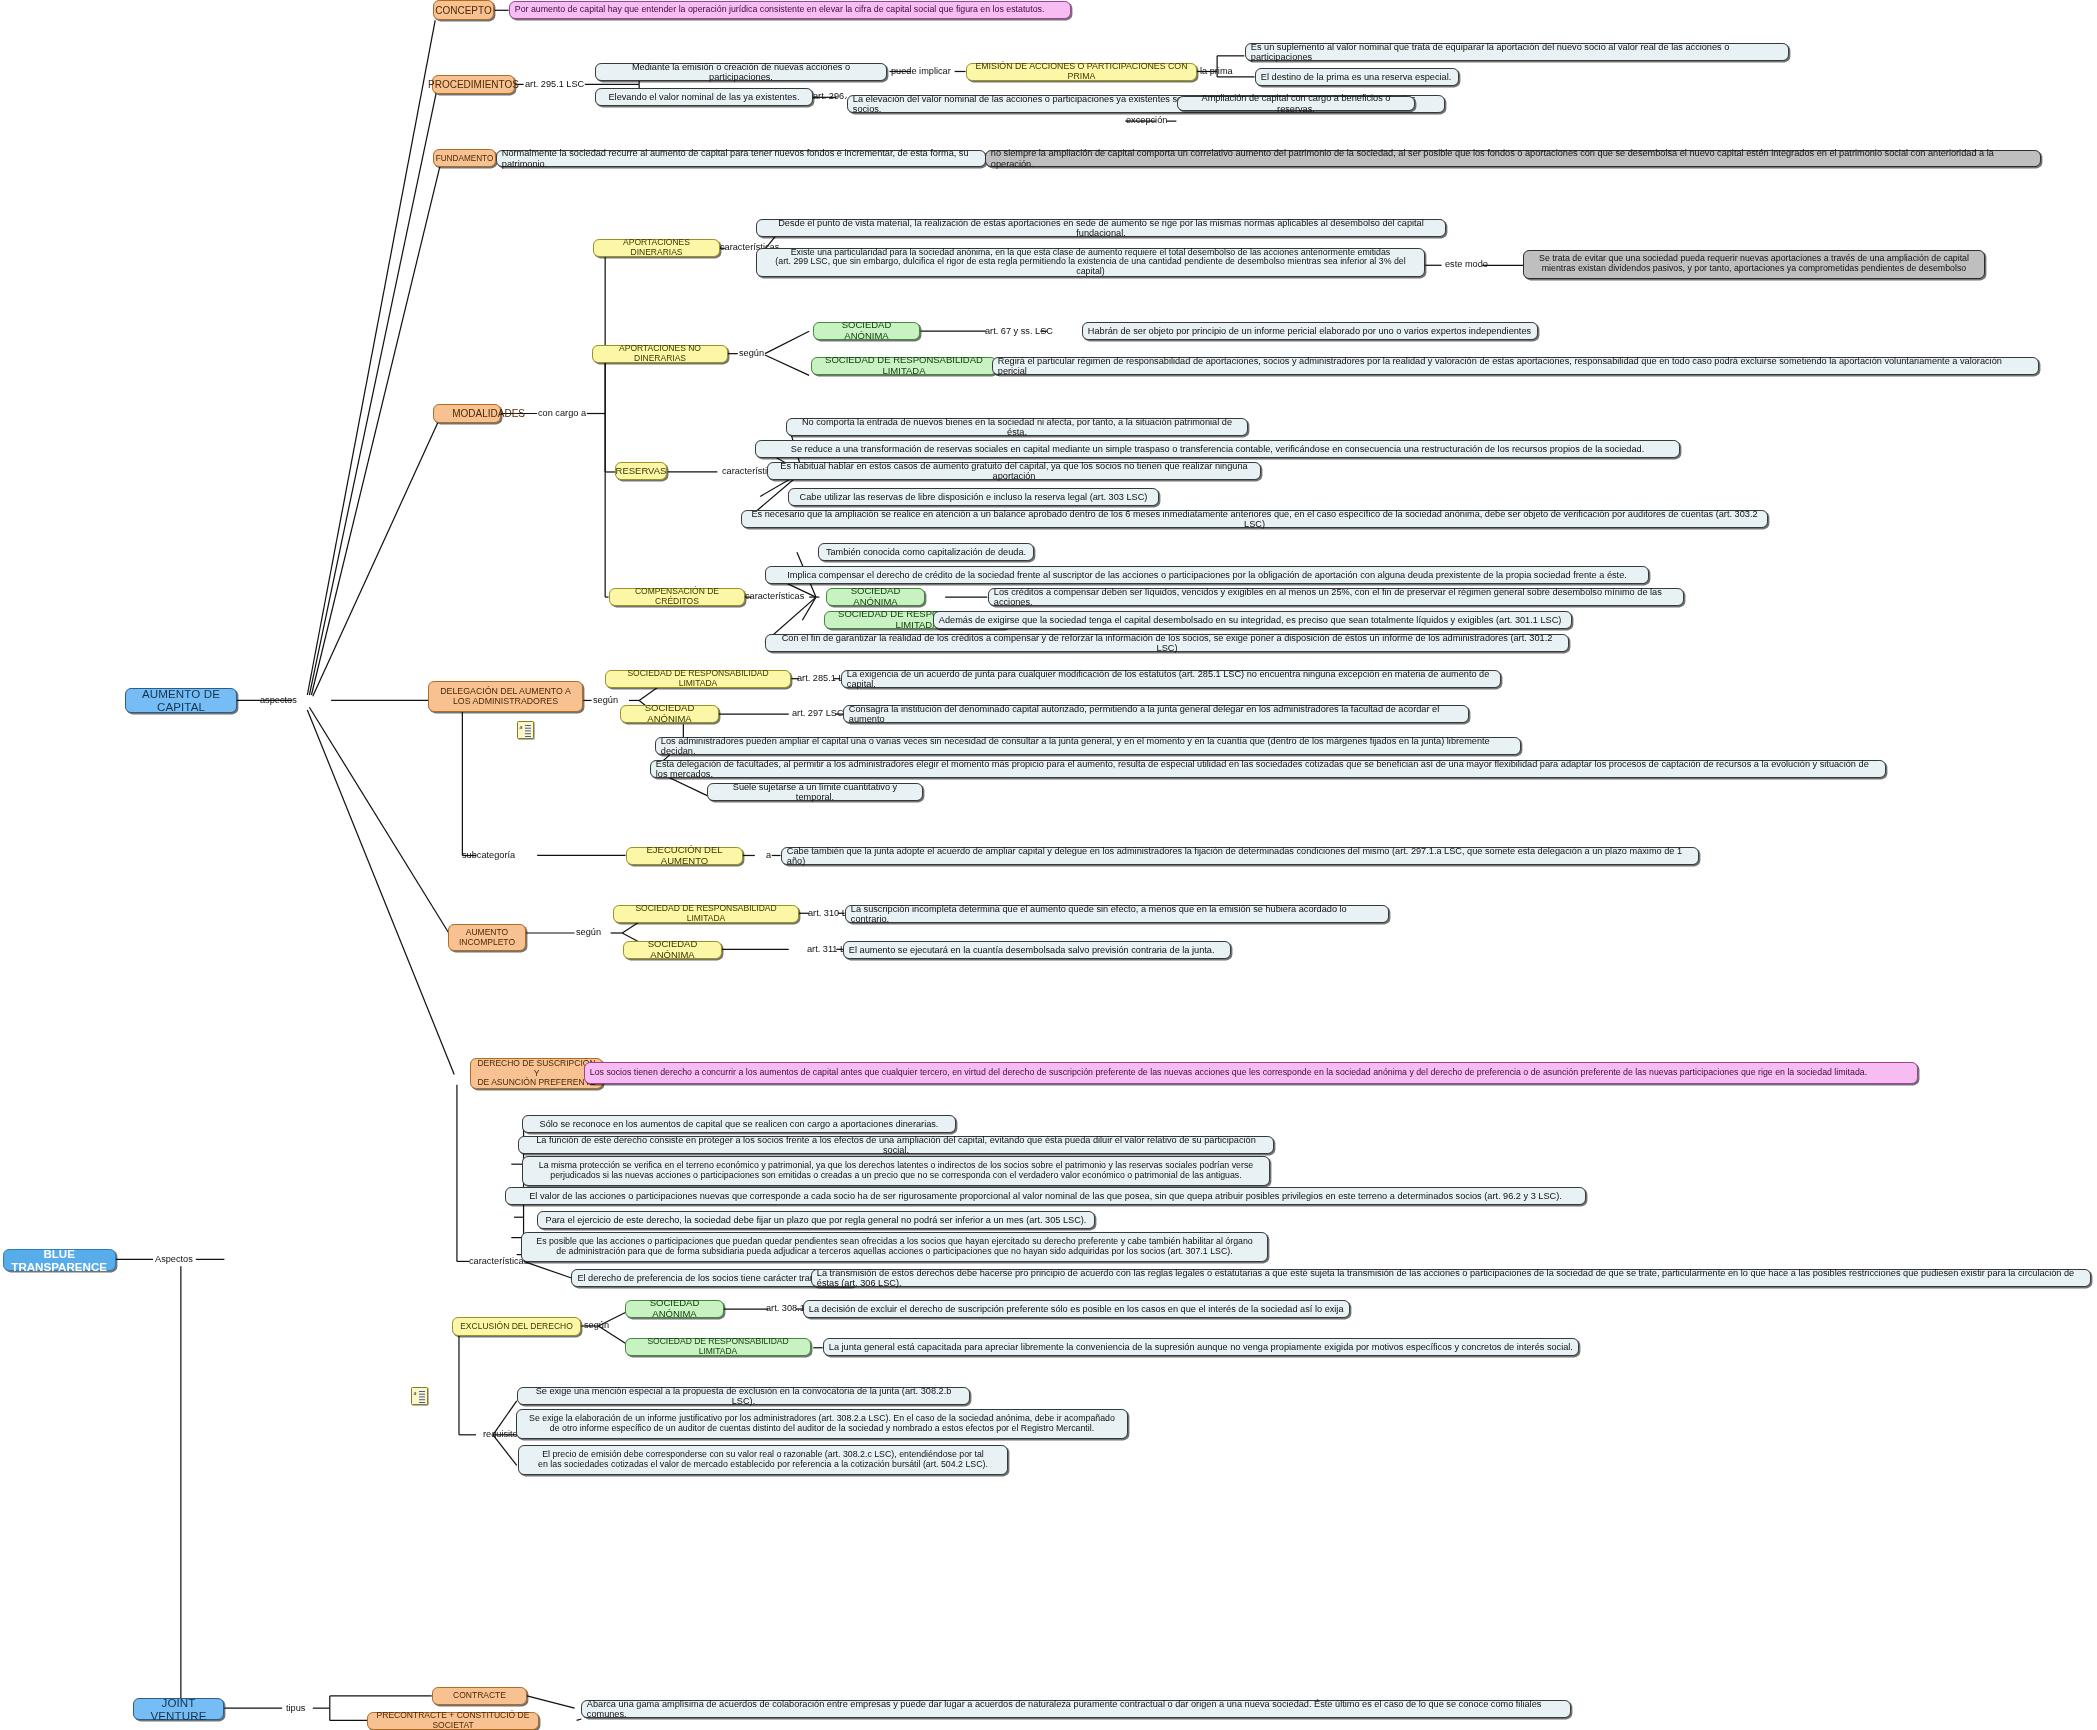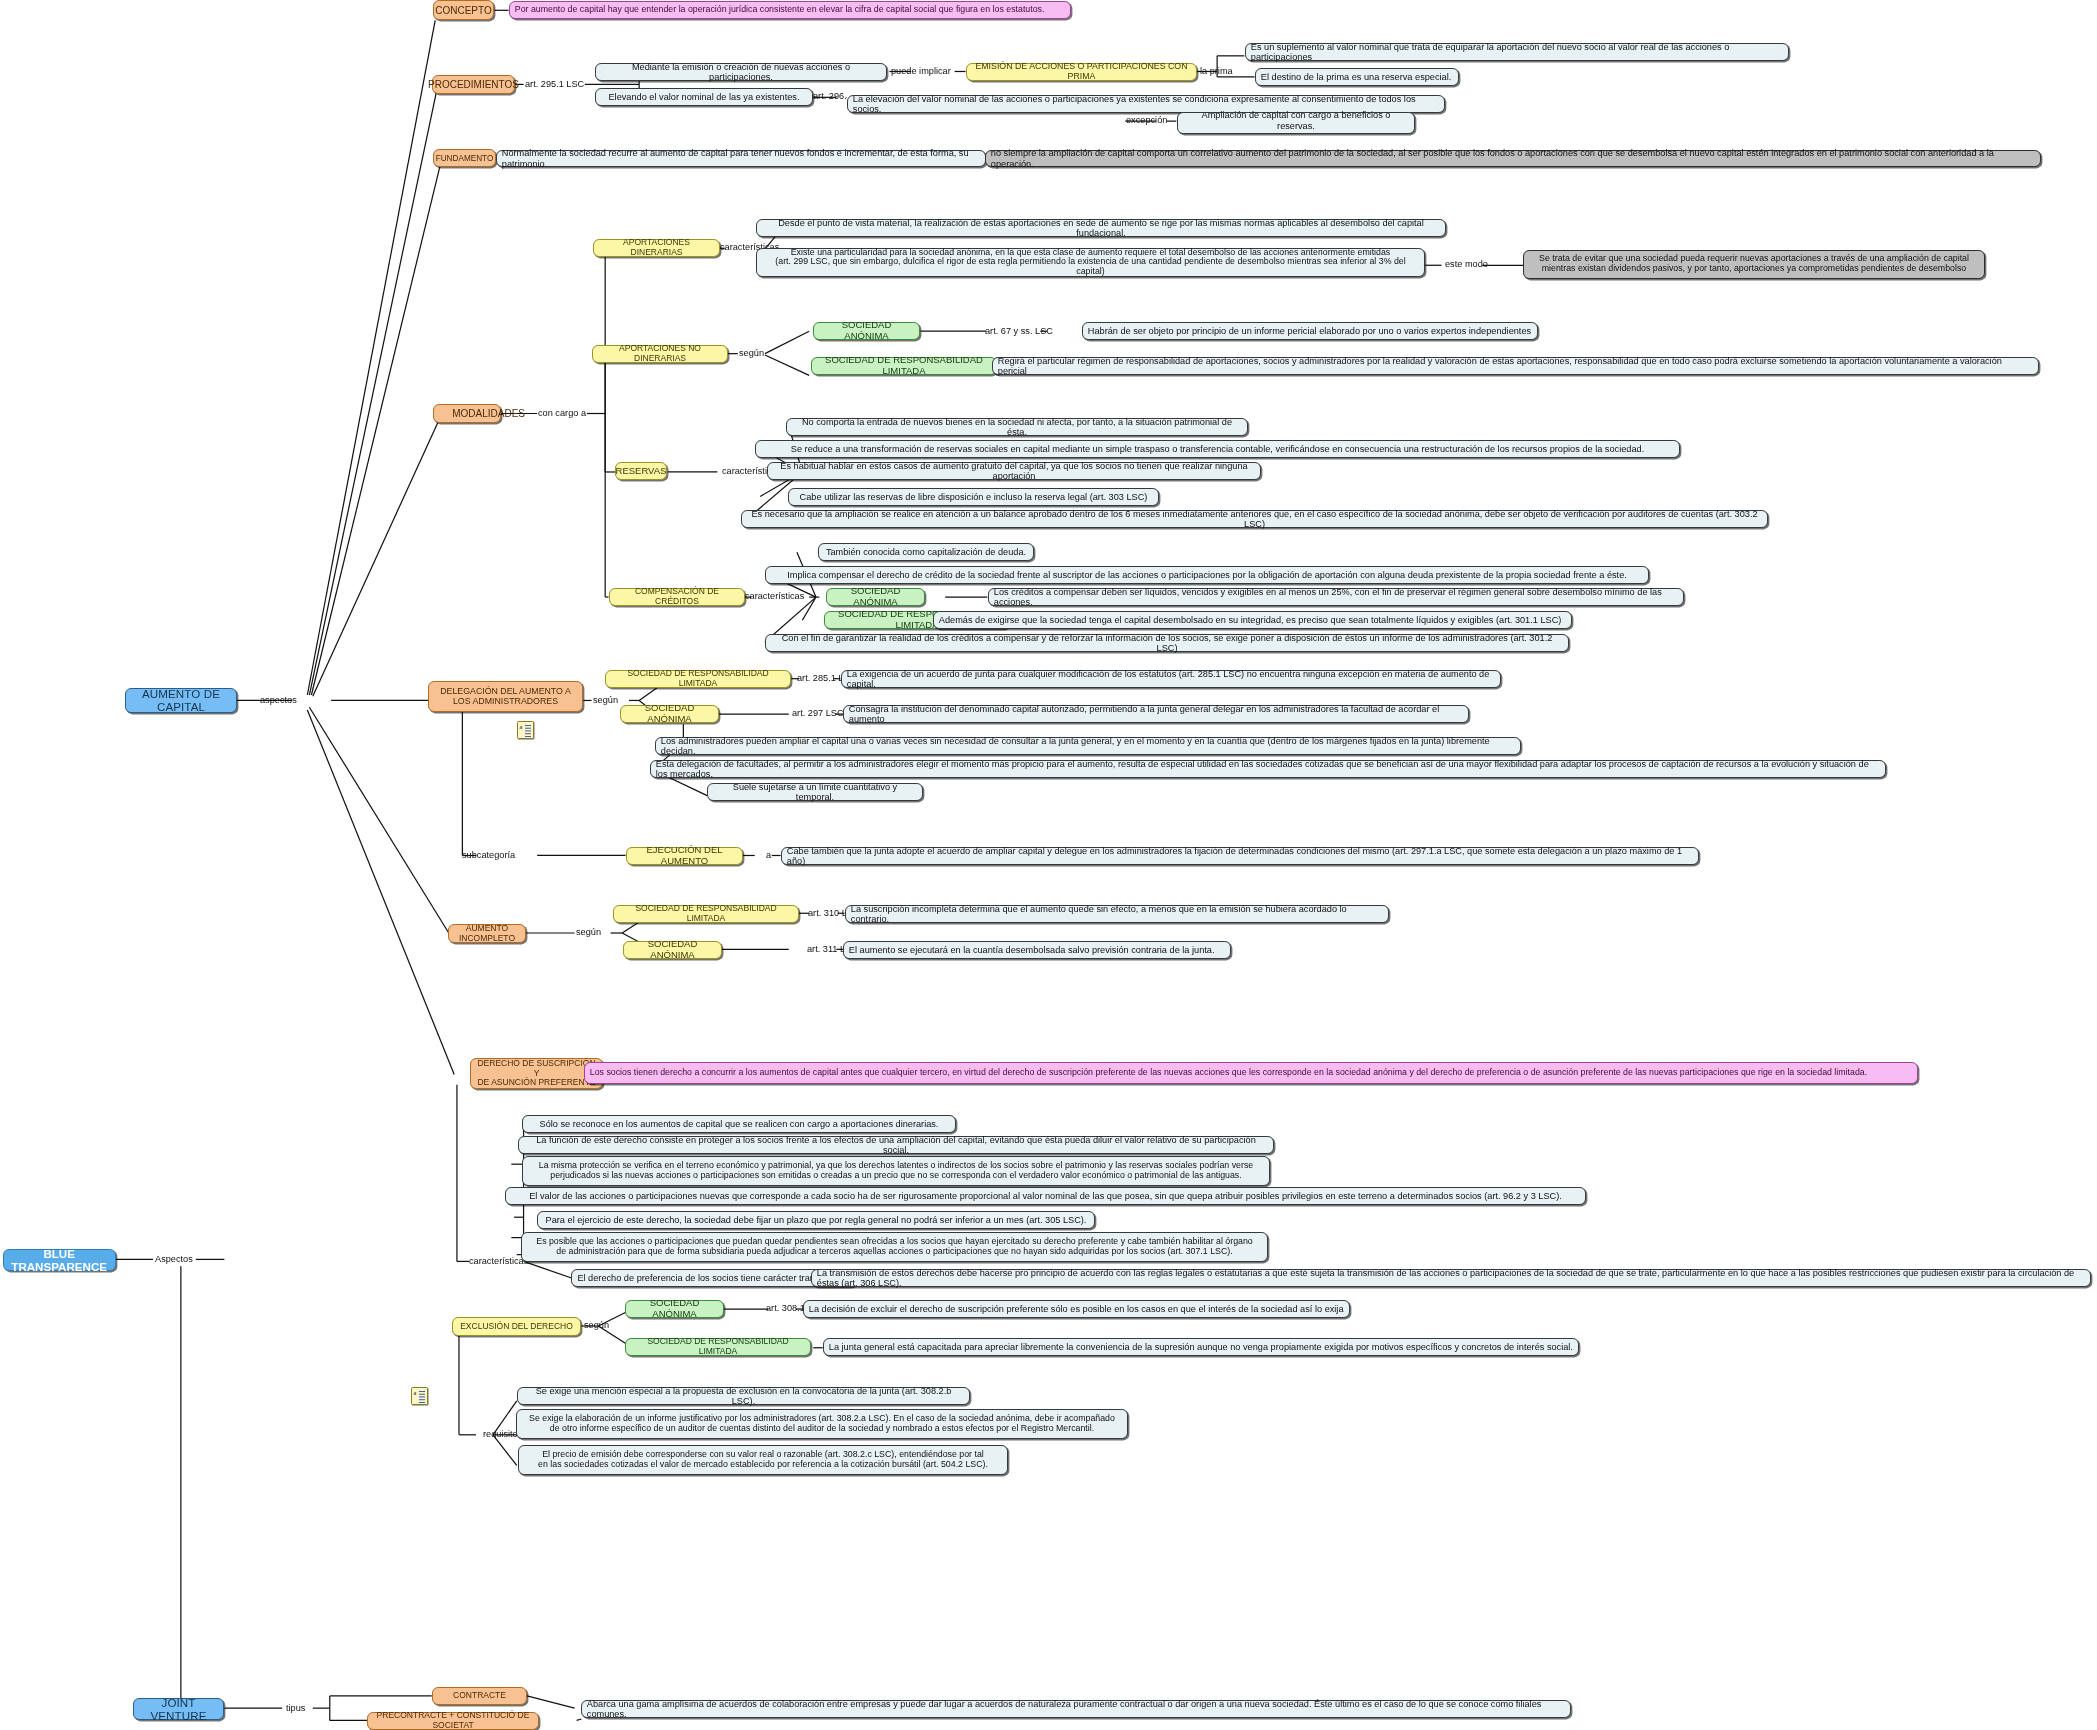--- a/index.html
+++ b/index.html
@@ -330,21 +330,21 @@
 
   <div class="node n-note n-center" style="left:595px; top:88px; width:218px; height:17.7px;">
     <span>Elevando el valor nominal de las ya existentes.</span>
   </div>
   <div class="edge-label" style="left:813px; top:92px;">art. 296.</div>
   <div class="node n-note" style="left:847px; top:88px; width:598px; height:17.7px;margin-top:7px;">
     <span>La elevación del valor nominal de las acciones o participaciones ya existentes se condiciona expresamente al consentimiento de todos los socios.</span>
   </div>
 
   <div class="edge-label" style="left:1126px; top:116px;">excepción</div>
-  <div class="node n-note n-center" style="left:1177px; top:112px; width:238px; height:22px;align-items:flex-end;">
+  <div class="node n-note n-center" style="left:1177px; top:96px; width:238px; height:15px;">
     <span>Ampliación de capital con cargo a beneficios o reservas.</span>
   </div>
 
   <div class="node n-orange" style="left:433px; top:149px; width:63px; height:18.4px; font-size:8.2px; overflow:hidden;">
     <span>FUNDAMENTO</span>
   </div>
   <div class="node n-note" style="left:496px; top:150px; width:490px; height:17px;">
     <span>Normalmente la sociedad recurre al aumento de capital para tener nuevos fondos e incrementar, de esta forma, su patrimonio.</span>
   </div>
   <div class="node n-gray" style="left:985px; top:150px; width:1056px; height:17px; text-align:left; justify-content:flex-start;">
@@ -475,21 +475,21 @@
 
   <div class="edge-label" style="left:462px; top:851px;">subcategoría</div>
   <div class="node n-yellow" style="left:626px; top:847px; width:117px; height:17.7px;">
     <span>EJECUCIÓN DEL AUMENTO</span>
   </div>
   <div class="edge-label" style="left:766px; top:851px;">a</div>
   <div class="node n-note" style="left:781px; top:847px; width:918px; height:17.7px;">
     <span>Cabe también que la junta adopte el acuerdo de ampliar capital y delegue en los administradores la fijación de determinadas condiciones del mismo (art. 297.1.a LSC, que somete esta delegación a un plazo máximo de 1 año)</span>
   </div>
 
-  <div class="node n-orange" style="left:448px; top:924px; width:78px; height:19px; font-size:8.5px;">
+  <div class="node n-orange" style="left:448px; top:924px; width:78px; height:27px; font-size:8.5px;">
     <span>AUMENTO INCOMPLETO</span>
   </div>
   <div class="edge-label" style="left:576px; top:928px;">según</div>
   <div class="node n-yellow" style="left:613px; top:905px; width:186px; height:17.7px; font-size:8.5px;">
     <span>SOCIEDAD DE RESPONSABILIDAD LIMITADA</span>
   </div>
   <div class="edge-label" style="left:808px; top:909px;">art. 310 LSC</div>
   <div class="node n-note" style="left:845px; top:905px; width:544px; height:17.7px;">
     <span>La suscripción incompleta determina que el aumento quede sin efecto, a menos que en la emisión se hubiera acordado lo contrario.</span>
   </div>

